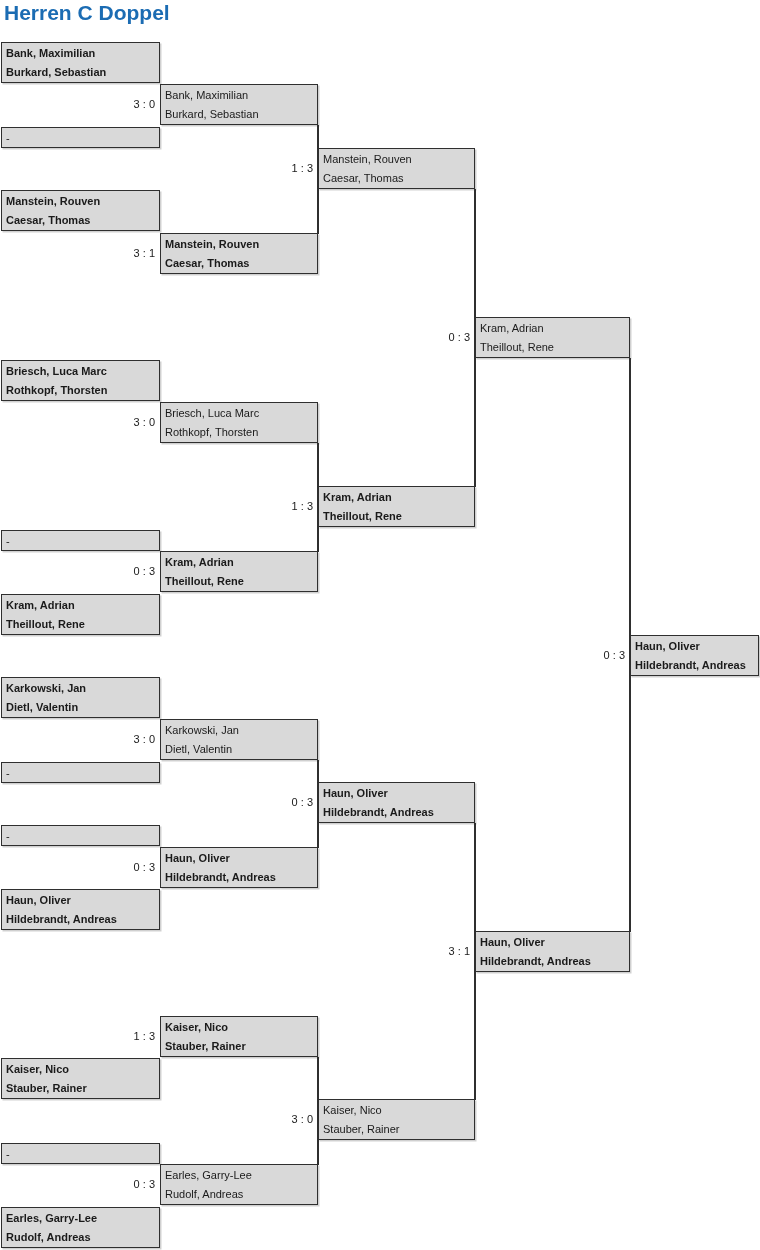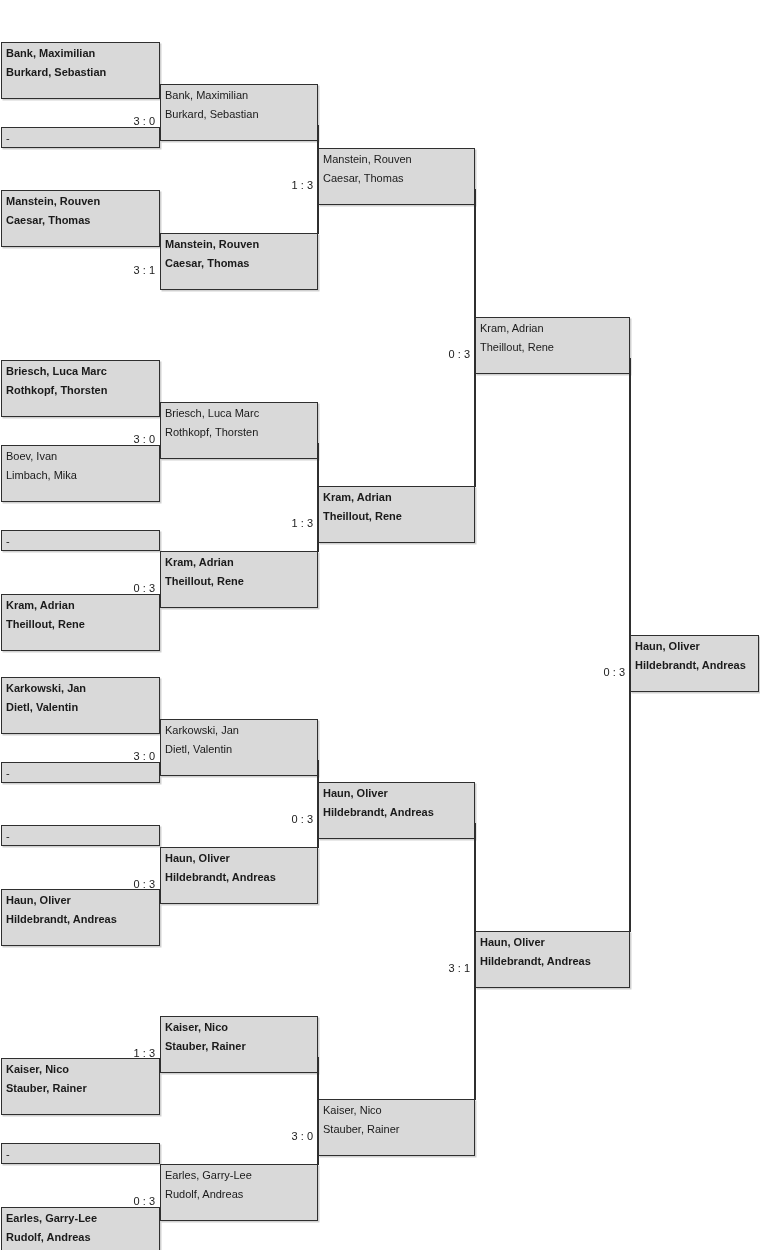--- a/index.html
+++ b/index.html
@@ -23,59 +23,56 @@
     box-sizing:border-box;
     box-shadow:1.5px 1.5px 0 rgba(120,120,120,0.35);
     overflow:hidden;
     padding:1px 2px 0 4px;
   }
   .c1{left:1px;width:159px;}
   .c2{left:160px;width:158px;}
   .c3{left:318px;width:157px;}
   .c4{left:475px;width:155px;}
   .c5{left:630px;width:129px;}
-  .h2{height:57px;}
+  .h2{height:41px;}
   .h1{height:21px;}
   .ln{
     font-size:11px;line-height:19px;color:#1a1a1a;
     white-space:nowrap;
   }
   .bold .ln{font-weight:bold;}
   .score{
     position:absolute;width:42px;text-align:right;
-    font-size:11px;line-height:16px;color:#1a1a1a;margin-top:17px;
+    font-size:11px;line-height:16px;color:#1a1a1a;
   }
   .vline{
     position:absolute;width:2px;background:#2f2f2f;
   }
 </style>
 </head>
 <body>
 
 <div class="stage">
 
+  <div class="title">Herren C Doppel</div>
 
   <div class="box c1 h2 bold" style="top:42px">
     <div class="ln">Bank, Maximilian</div>
     <div class="ln">Burkard, Sebastian</div>
   </div>
   <div class="box c1 h1" style="top:127px">
     <div class="ln">-</div>
   </div>
   <div class="box c1 h2 bold" style="top:190px">
     <div class="ln">Manstein, Rouven</div>
     <div class="ln">Caesar, Thomas</div>
   </div>
   <div class="box c1 h2 bold" style="top:360px">
     <div class="ln">Briesch, Luca Marc</div>
     <div class="ln">Rothkopf, Thorsten</div>
-  </div>
-  <div class="box c1 h2" style="top:445px">
-    <div class="ln">Boev, Ivan</div>
-    <div class="ln">Limbach, Mika</div>
   </div>
   <div class="box c1 h1" style="top:530px">
     <div class="ln">-</div>
   </div>
   <div class="box c1 h2 bold" style="top:594px">
     <div class="ln">Kram, Adrian</div>
     <div class="ln">Theillout, Rene</div>
   </div>
   <div class="box c1 h2 bold" style="top:677px">
     <div class="ln">Karkowski, Jan</div>

